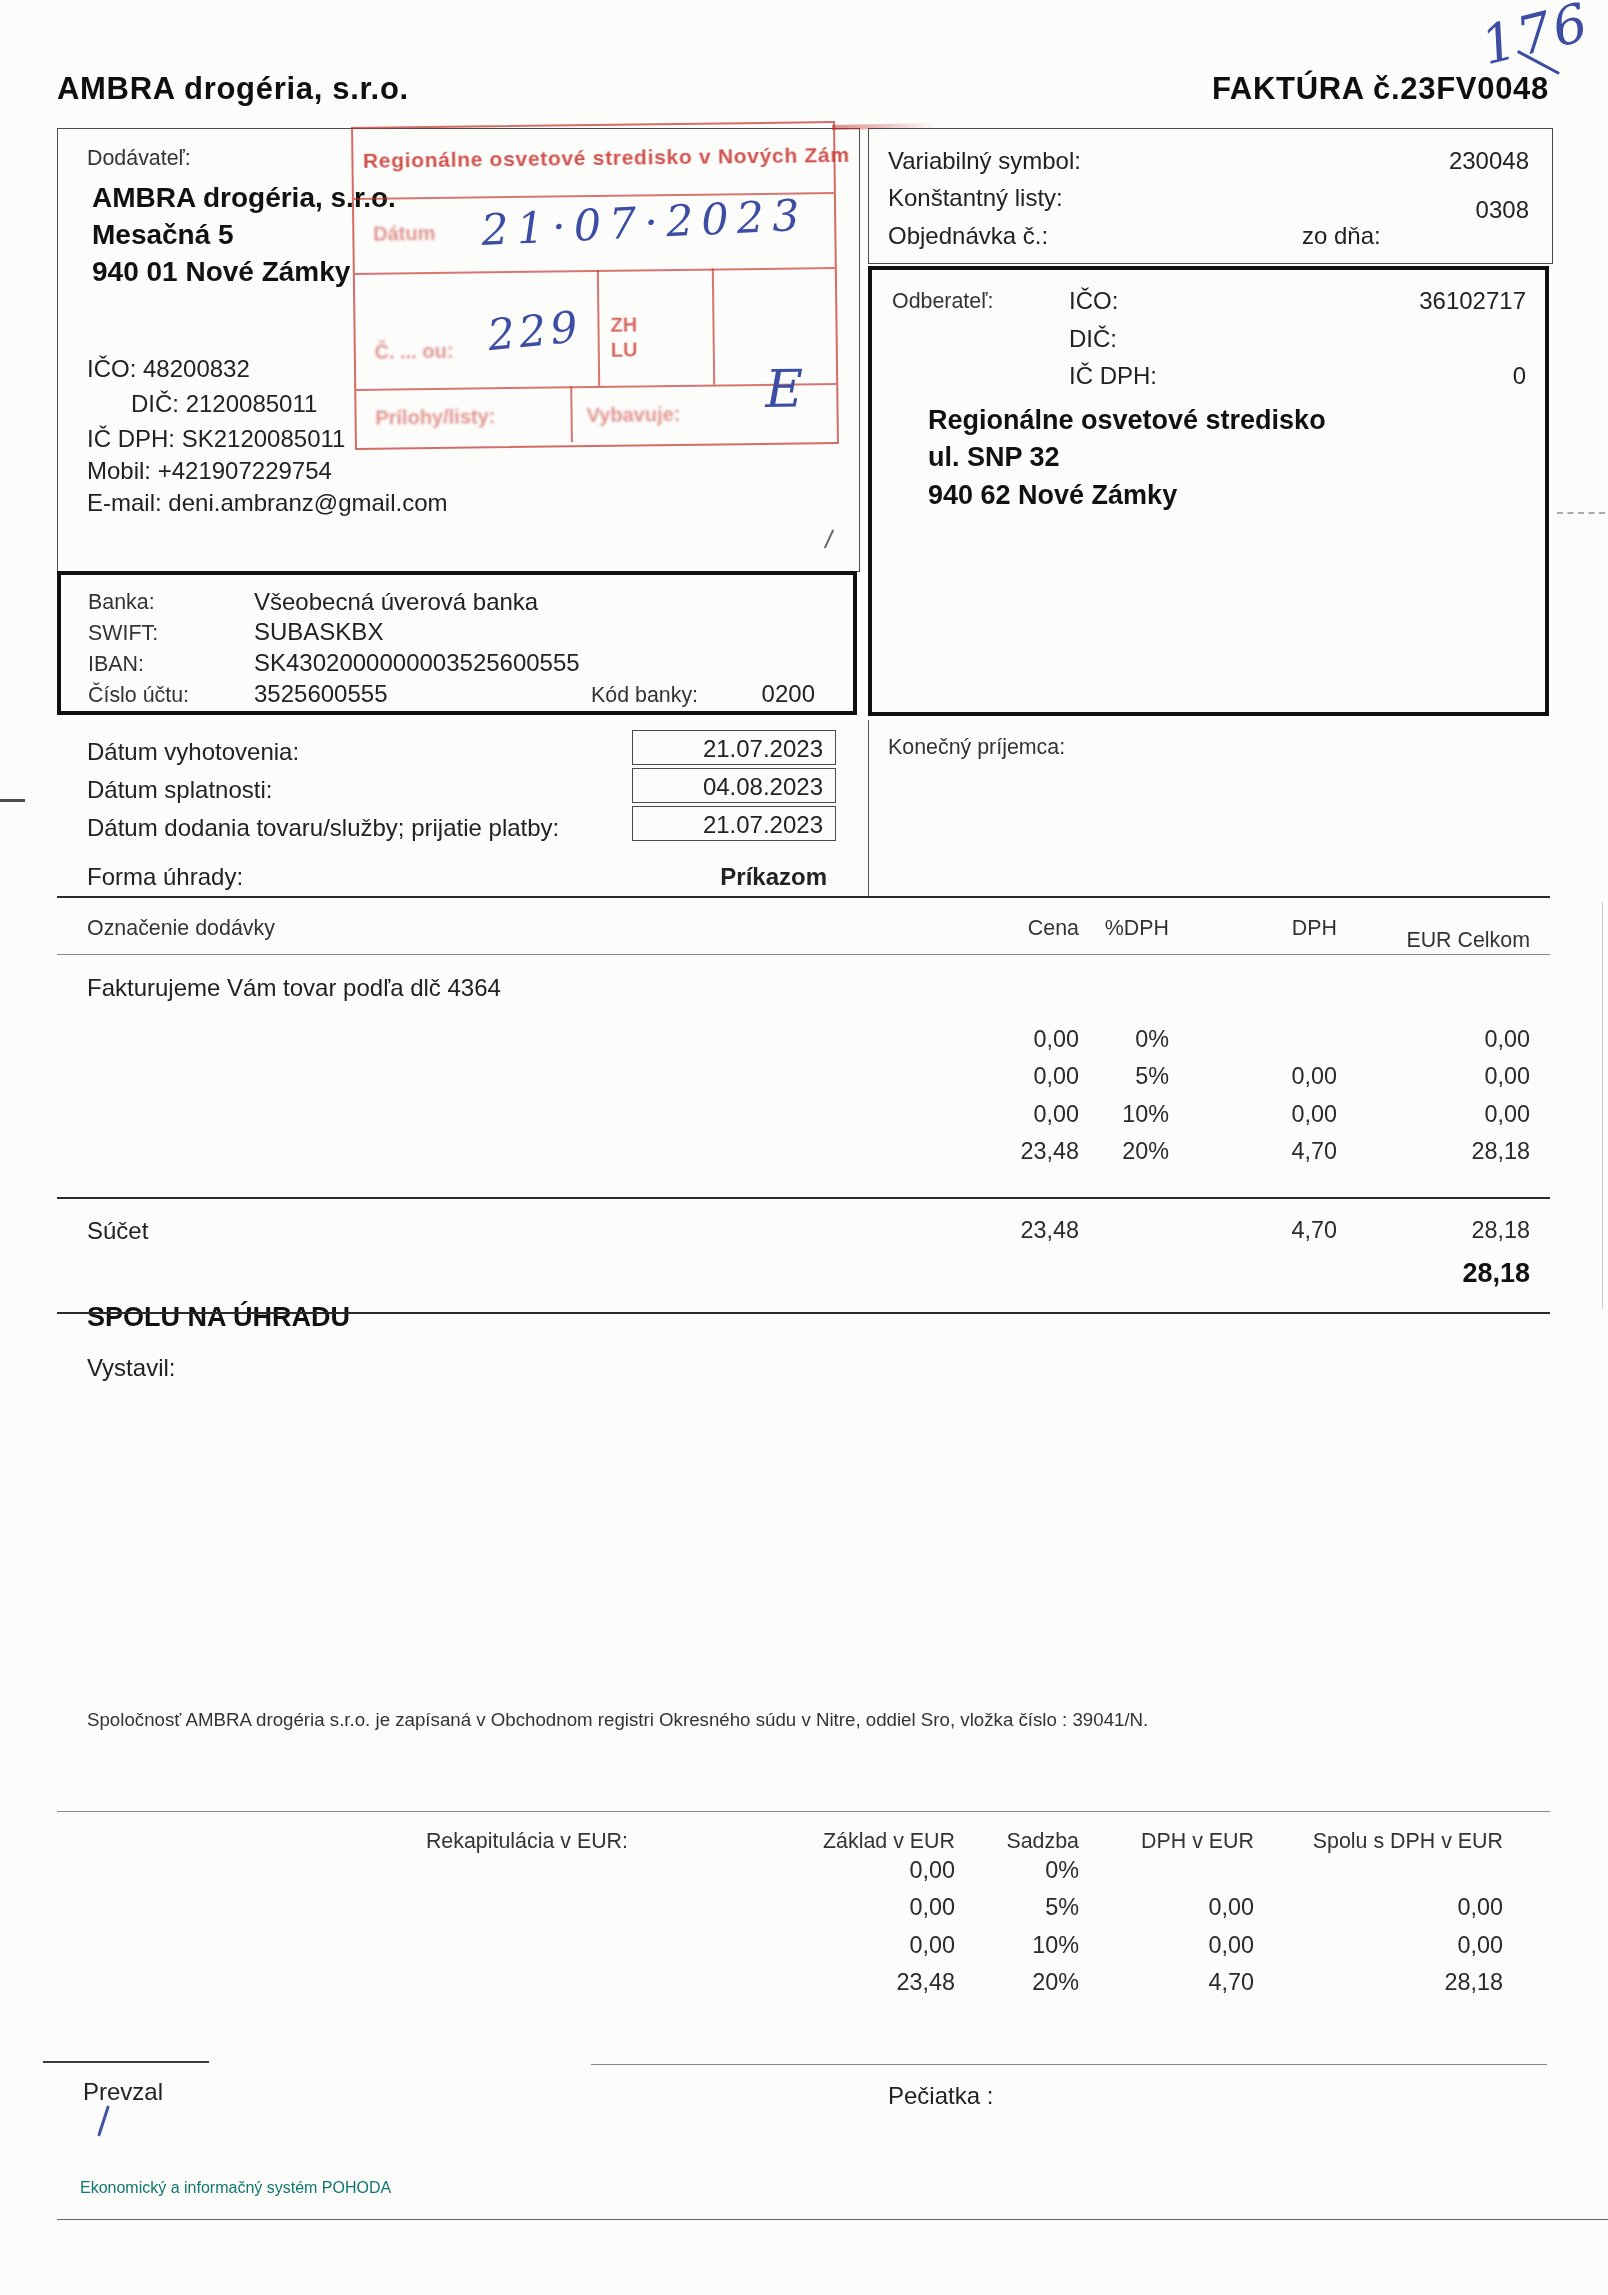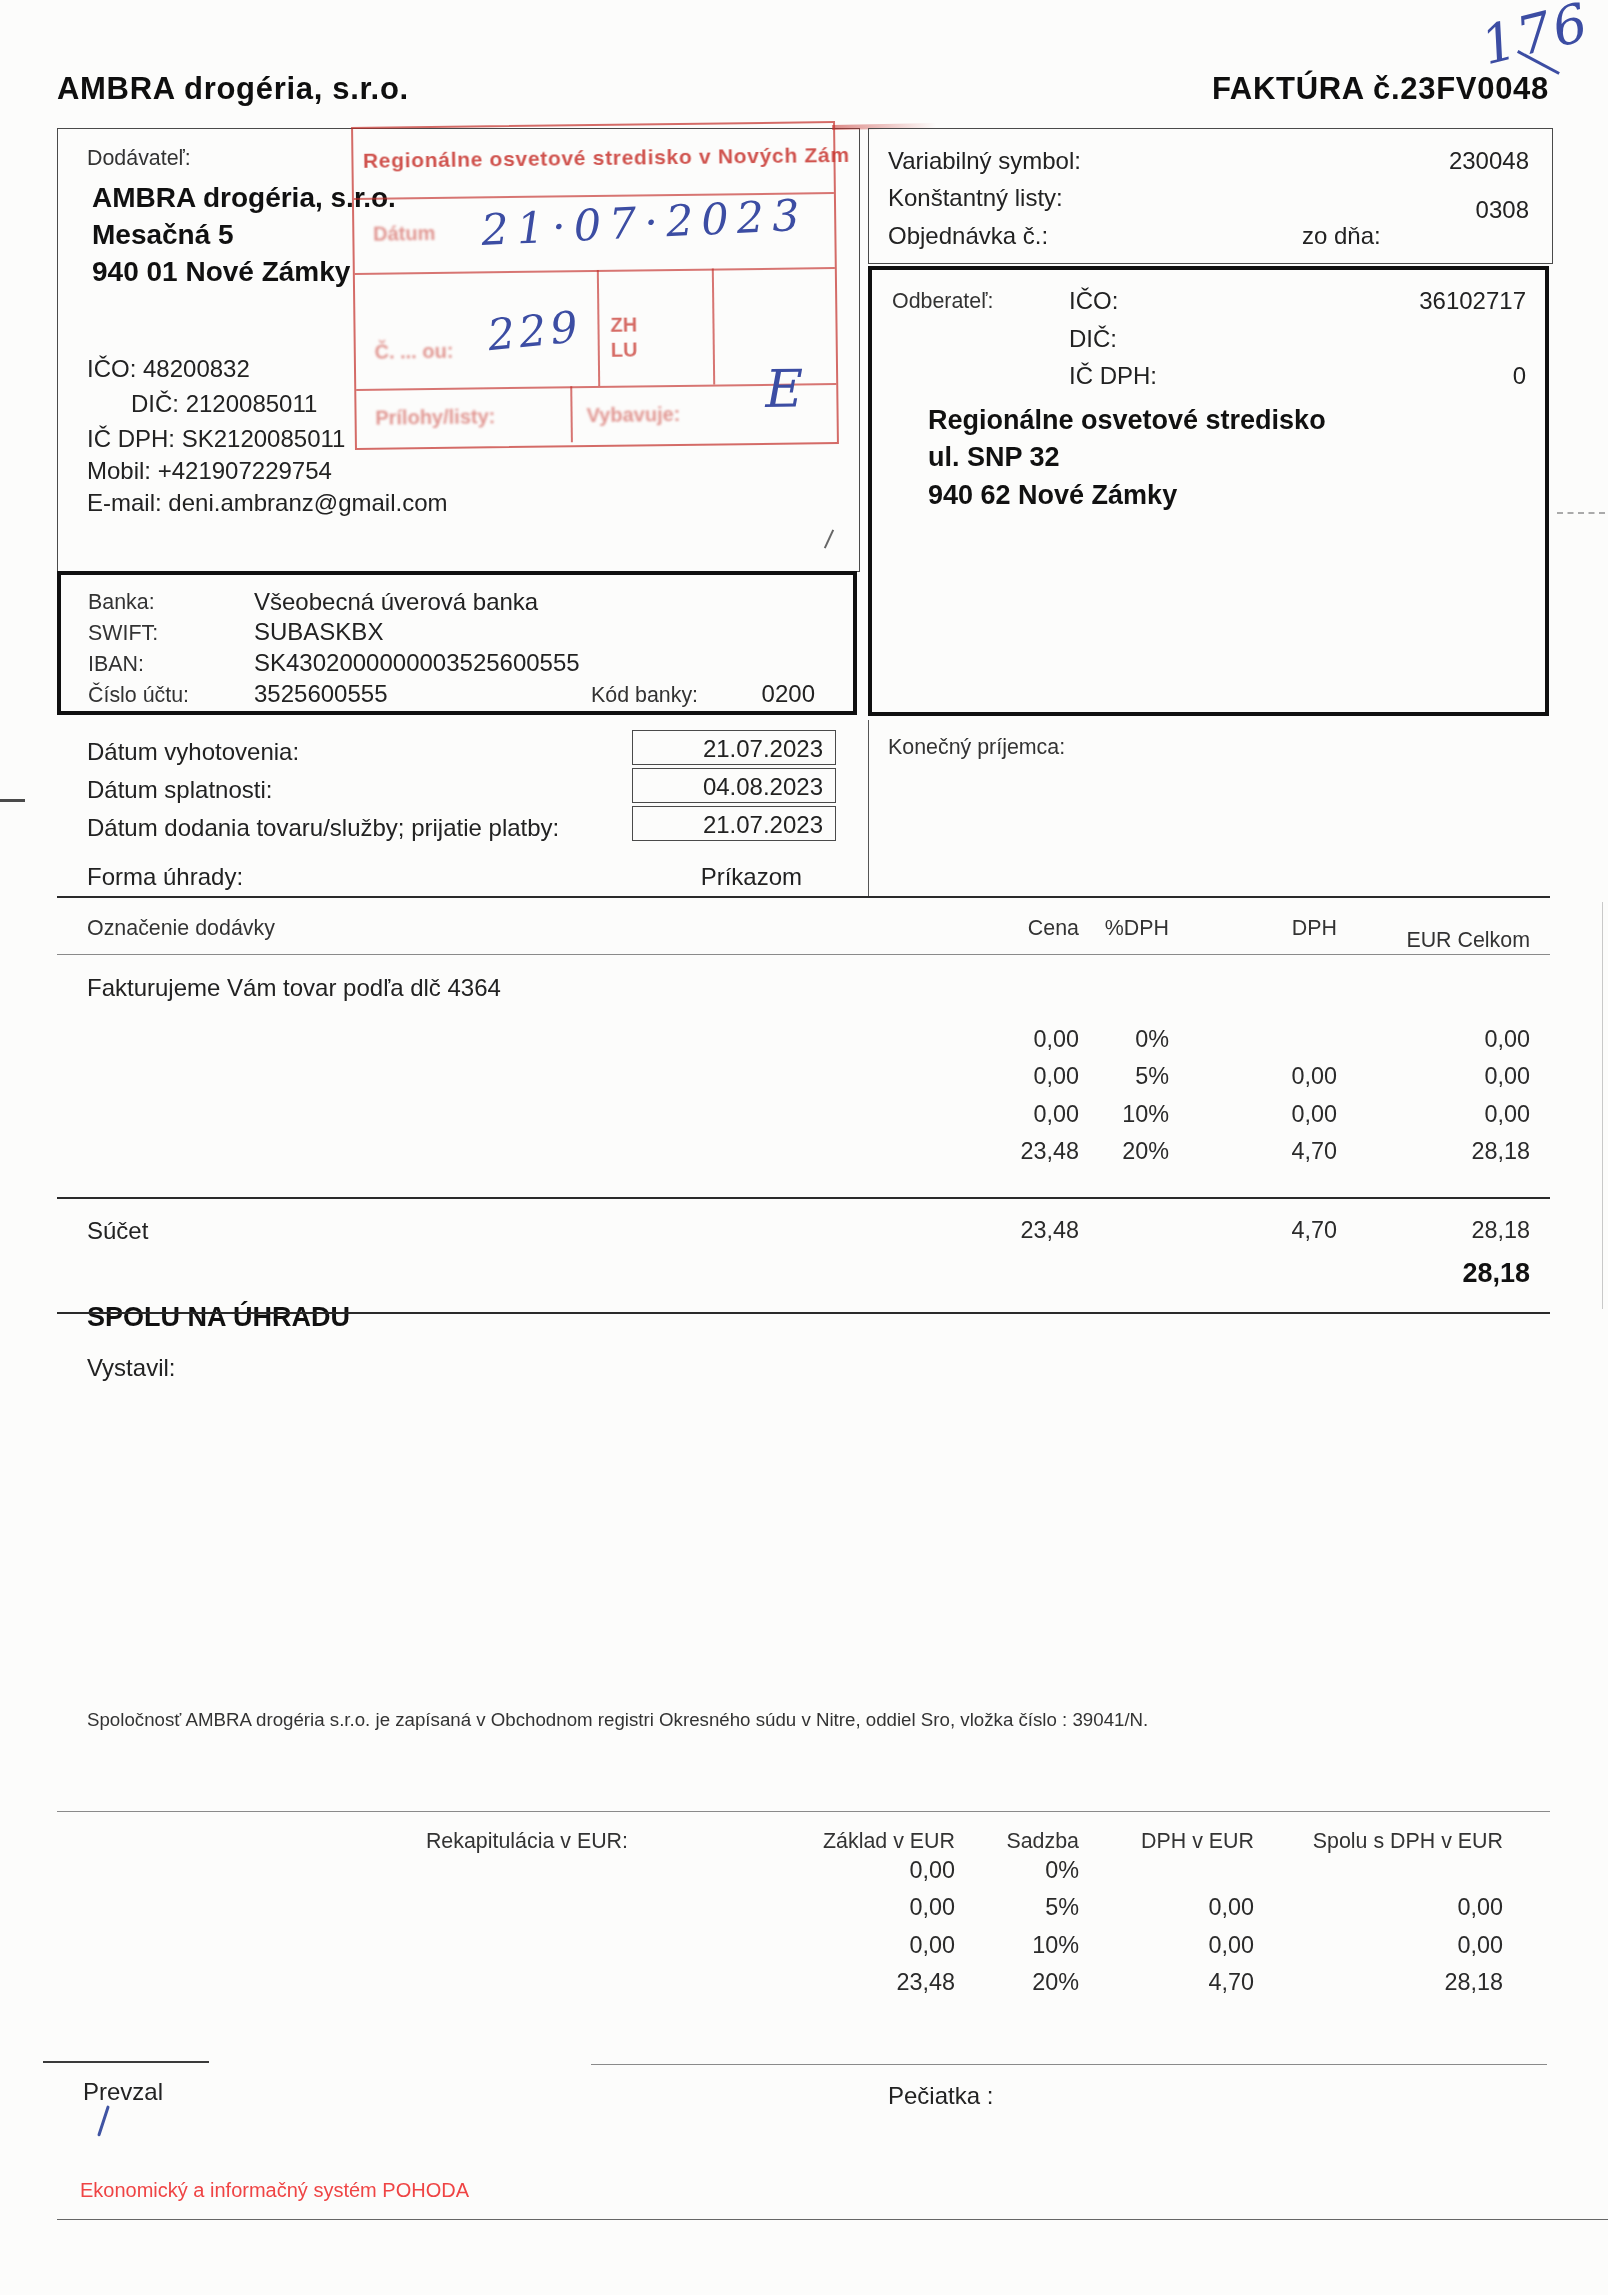--- a/index.html
+++ b/index.html
@@ -129,21 +129,21 @@
   <div class="abs val rt" style="left:735px;top:680px;width:80px;">0200</div>
 
   <div class="abs" style="left:868px;top:720px;height:176px;width:0;border-left:1.3px solid #555;"></div>
   <div class="abs val" style="left:87px;top:738px;">Dátum vyhotovenia:</div>
   <div class="abs thinbox rt" style="left:632px;top:730px;width:204px;height:35px;line-height:35px;font-size:24px;padding-right:12px;box-sizing:border-box;">21.07.2023</div>
   <div class="abs val" style="left:87px;top:776px;">Dátum splatnosti:</div>
   <div class="abs thinbox rt" style="left:632px;top:768px;width:204px;height:35px;line-height:35px;font-size:24px;padding-right:12px;box-sizing:border-box;">04.08.2023</div>
   <div class="abs val" style="left:87px;top:814px;">Dátum dodania tovaru/služby; prijatie platby:</div>
   <div class="abs thinbox rt" style="left:632px;top:806px;width:204px;height:35px;line-height:35px;font-size:24px;padding-right:12px;box-sizing:border-box;">21.07.2023</div>
   <div class="abs val" style="left:87px;top:863px;">Forma úhrady:</div>
-  <div class="abs val rt" style="left:610px;top:863px;width:192px;">Príkazom</div>
+  <div class="abs val rt" style="left:635px;top:863px;width:192px;font-weight:bold;">Príkazom</div>
   <div class="abs lab" style="left:888px;top:735px;">Konečný príjemca:</div>
 
   <div class="abs hline" style="left:57px;top:896px;width:1493px;"></div>
   <div class="abs lab" style="left:87px;top:916px;">Označenie dodávky</div>
   <div class="abs lab c1" style="top:916px;">Cena</div>
   <div class="abs lab c2" style="top:916px;">%DPH</div>
   <div class="abs lab c3" style="top:916px;">DPH</div>
   <div class="abs lab c4" style="top:916px;margin-top:12px;">EUR Celkom</div>
   <div class="abs hline-thin" style="left:57px;top:954px;width:1493px;"></div>
   <div class="abs val" style="left:87px;top:974px;">Fakturujeme Vám tovar podľa dlč 4364</div>
@@ -210,21 +210,21 @@
   <div class="abs num r2" style="top:1969px;">20%</div>
   <div class="abs num r3" style="top:1969px;">4,70</div>
   <div class="abs num r4" style="top:1969px;">28,18</div>
 
   <div class="abs" style="left:43px;top:2061px;width:166px;height:0;border-top:2px solid #3a3a3a;"></div>
   <div class="abs" style="left:591px;top:2064px;width:956px;height:0;border-top:1.3px solid #8a8a8a;"></div>
   <div class="abs val" style="left:83px;top:2078px;">Prevzal</div>
   <div class="abs" style="left:102px;top:2105px;width:3.3px;height:32px;background:#4054a3;transform:rotate(18deg);border-radius:2px;"></div>
   <div class="abs val" style="left:888px;top:2082px;">Pečiatka :</div>
 
-  <div class="abs" style="left:80px;top:2179px;font-size:20px;color:#ef4444;">Ekonomický a informačný systém POHODA</div>
+  <div class="abs" style="left:80px;top:2179px;font-size:16px;color:#0f766e;">Ekonomický a informačný systém POHODA</div>
   <div class="abs" style="left:57px;top:2219px;width:1552px;height:0;border-top:1.3px solid #666;"></div>
 
   <div class="abs" style="left:1557px;top:512px;width:48px;height:0;border-top:2px dashed #aaa;"></div>
   <div class="abs" style="left:0;top:799px;width:25px;height:2.7px;background:#4a4a4a;"></div>
   <div class="abs" style="left:828px;top:529px;width:2px;height:20px;background:#666;transform:rotate(25deg);"></div>
 
 </div>
 
 
 </body></html>

